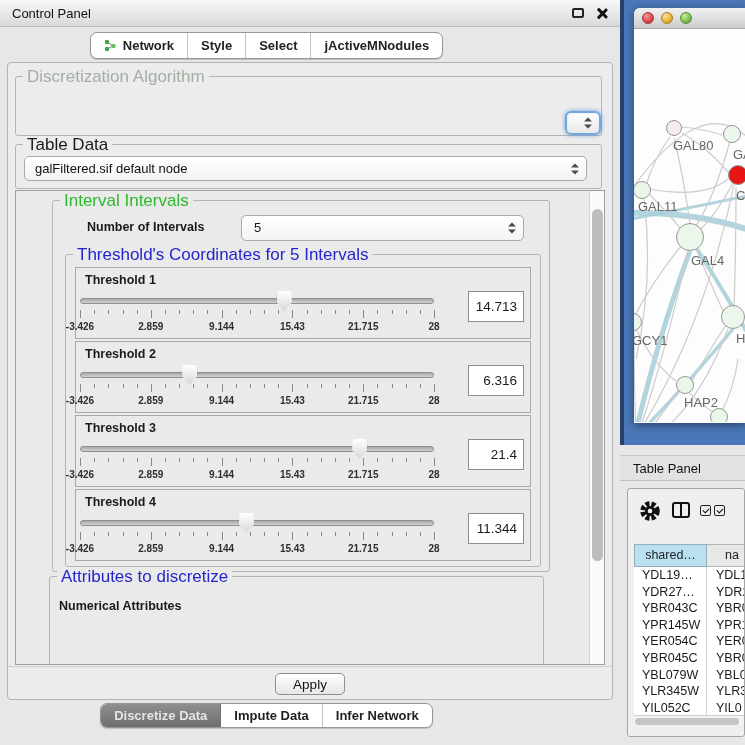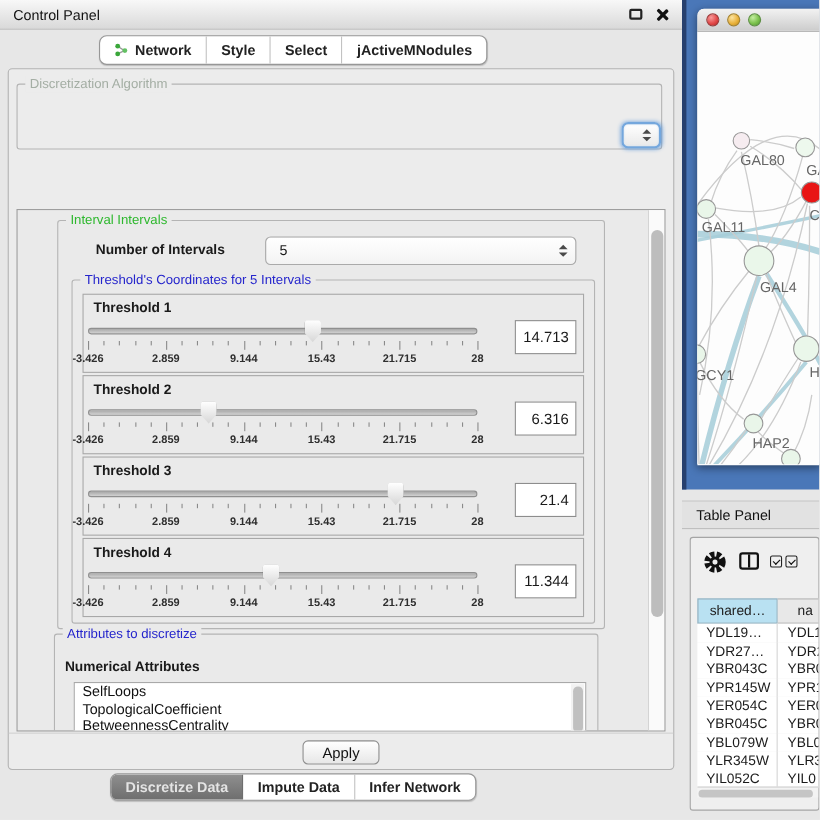--- a/index.html
+++ b/index.html
@@ -43,21 +43,21 @@
   .bottom-tabs .seg-item { height:23px; }
 
   
   .cp-outer {
     position:absolute; left:7px; top:62px; width:606px; height:638px;
     background:#ececec; border:1px solid #b3b3b3; border-radius:4px;
   }
 
   .groupbox { position:absolute; border:1px solid #b4b4b4; border-radius:3px; }
   .legend { position:absolute; top:-8px; left:7px; background:#ececec; padding:0 4px;
-            font-size:12px; line-height:15px; white-space:nowrap; }
+            font-size:17px; line-height:15px; white-space:nowrap; }
   .legend.green { color:#2eb82e; }
   .legend.blue  { color:#2525cc; }
   .legend.gray  { color:#a4aea4; }
   .legend.dark  { color:#1a1a1a; }
 
   .algo-group { left:7px; top:13px; width:587px; height:60px; }
 
   .combo-fragment {
     position:absolute; left:549px; top:34px; width:36px; height:24px;
     border:2px solid #74a7dd; border-radius:6px;
@@ -237,20 +237,30 @@
       <span class="legend gray">Discretization Algorithm</span>
       <div class="combo-fragment">
         <span class="stepper">
             <i class="up"></i>
             <i class="down"></i>
           </span>
       </div>
     </div>
 
 
+    <div class="groupbox tabledata-group">
+      <span class="legend dark">Table Data</span>
+      <div class="combo">
+        <span>galFiltered.sif default node</span>
+        <span class="stepper">
+            <i class="up"></i>
+            <i class="down"></i>
+          </span>
+      </div>
+    </div>
 
     <div class="scrollpane">
 
       <div class="groupbox interval-group">
         <span class="legend green">Interval Intervals</span>
 
         <span class="noi-label">Number of Intervals</span>
         <div class="noi-spinner">
           <span>5</span>
           <span class="stepper">
@@ -425,28 +435,20 @@
                 </div>
     <div class="thr-value">11.344</div>
   </div>
 </div>
         </div>
       </div>
 
       <div class="groupbox attr-group">
         <span class="legend blue">Attributes to discretize</span>
         <span class="attr-subtitle">Numerical Attributes</span>
-        <div class="attr-list" id="attr-list">
-          <div class="attr-item">SelfLoops</div>
-            <div class="attr-item">TopologicalCoefficient</div>
-            <div class="attr-item">BetweennessCentrality</div>
-            <div class="attr-scroll">
-              <div class="thumb"></div>
-            </div>
-        </div>
       </div>
 
       <div class="v-scrollbar">
           <div class="thumb"></div>
         </div>
     </div>
 
     <div class="apply-row">
       <button class="apply-btn">Apply</button>
     </div>

